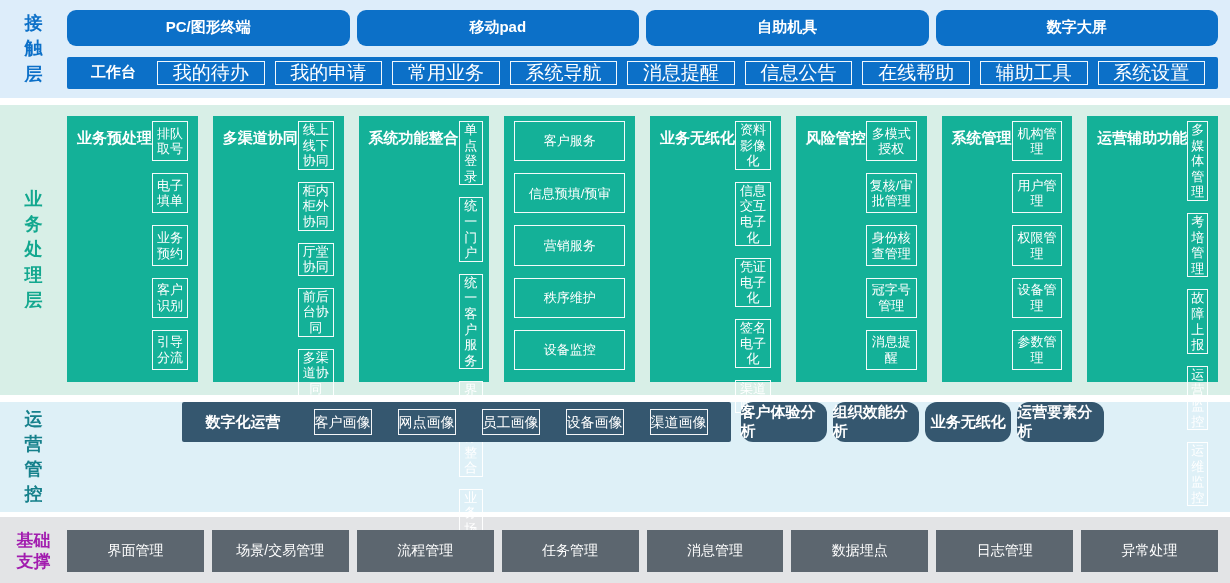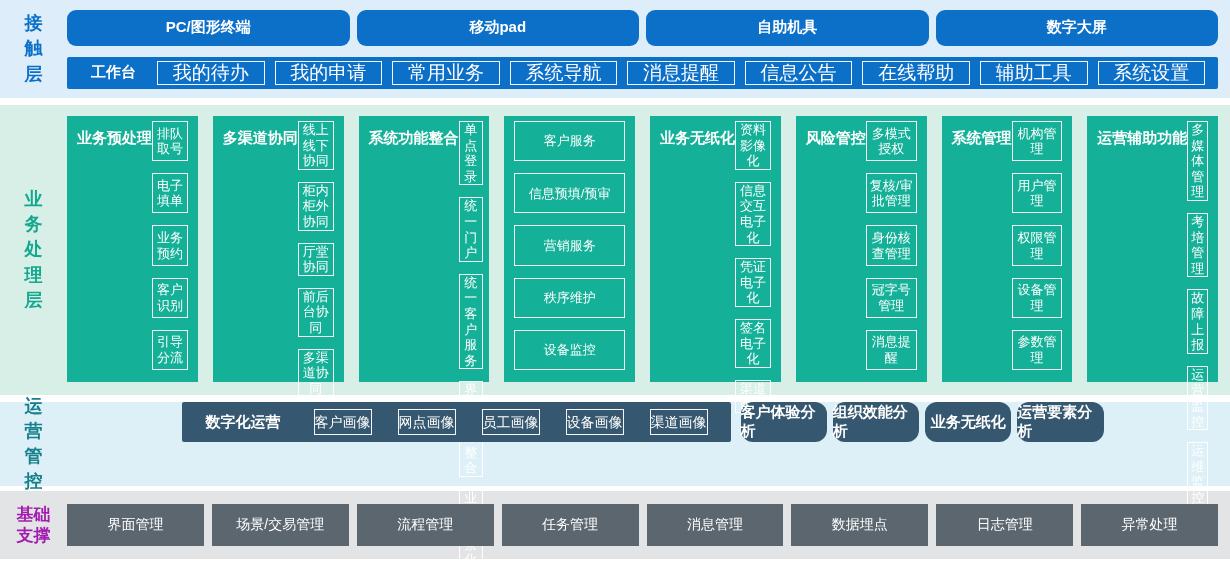--- a/index.html
+++ b/index.html
@@ -58,21 +58,21 @@
     text-align: center; height: 33px; line-height: 33px; white-space: nowrap;
   }
   .biz-col-items { flex: 1; display: flex; flex-direction: column; gap: 12px; }
   .biz-item {
     flex: 1; border: 1px solid rgba(255,255,255,0.95);
     color: #fff; font-size: 13px; line-height: 1.2; text-align: center;
     display: flex; align-items: center; justify-content: center; padding: 0 3px;
   }
 
   
-  .layer-ops { height: 84px; background: #def0f7; margin-top: 7px; }
+  .layer-ops { height: 110px; background: #def0f7; margin-top: 7px; }
   .layer-ops .layer-label { color: #15808b; }
   .ops-content { display: flex; justify-content: center; gap: 10px; }
   .digital-bar {
     height: 40px; background: #35576f; border-radius: 2px;
     display: flex; align-items: center; padding: 0 10px;
   }
   .digital-label {
     color: #fff; font-weight: bold; font-size: 15px;
     padding: 0 20px 0 14px; white-space: nowrap;
   }

